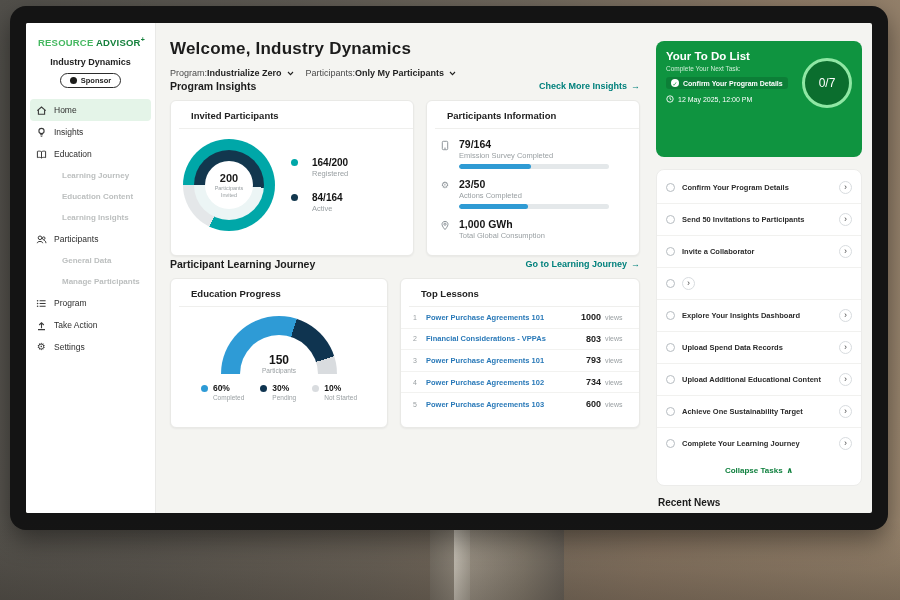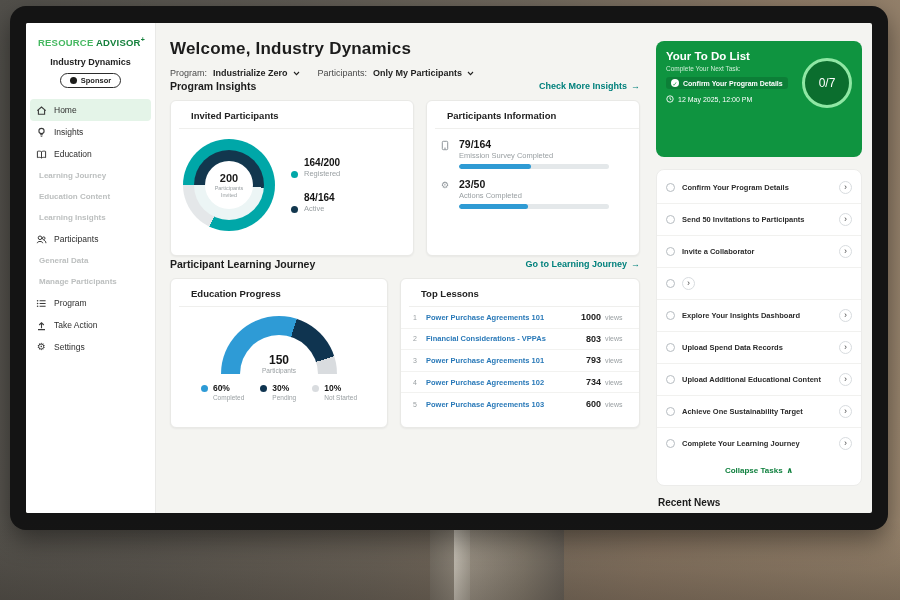--- a/index.html
+++ b/index.html
@@ -33,31 +33,31 @@
   .logo-part2 { color:#15803c; }
   .logo-plus { color:#15803c; font-size:7px; vertical-align:super; }
   .org { text-align:center; font-weight:bold; font-size:9px; color:#222; margin-top:9px; }
   .sponsor { display:flex; align-items:center; gap:4px; margin:6px auto 0; width:max-content;
     border:1px solid #2b2b2b; border-radius:10px; padding:2px 9px; background:#fff;
     font-size:7.5px; font-weight:bold; color:#222; cursor:pointer; font-family:inherit; }
   .sponsor-dot { width:7px; height:7px; border-radius:50%; background:#1d1d1b; }
   nav { margin-top:11px; }
   .nav-item { display:flex; align-items:center; gap:7px; height:22px; padding:0 10px; cursor:pointer; }
   .nav-item.top .nav-label { font-size:8.5px; font-weight:normal; color:#2e2e2e; }
-  .nav-item.sub { padding-left:13px; height:21px; }
+  .nav-item.sub { padding-left:36px; height:21px; }
   .nav-item.sub .nav-label { font-size:8px; color:#bcbfbf; font-weight:bold; }
   .nav-item.active { background:#e4f4e8; margin:0 4px; border-radius:4px; padding:0 6px; }
   .nav-icon { width:11px; display:flex; justify-content:center; align-items:center; color:#3a3a3a; flex:none; }
   .nav-icon svg { display:block; }
   .gear-glyph { font-size:10px; line-height:1; color:#3a3a3a; }
 
   
   .main { position:absolute; left:130px; top:0; width:492px; height:100%; padding-left:14px; }
   .welcome { font-size:17px; font-weight:bold; color:#1c1c1c; margin-top:16px; letter-spacing:.2px; }
-  .filters { display:flex; align-items:center; gap:6px; margin-top:9px; font-size:9px; color:#555; }
+  .filters { display:flex; align-items:center; margin-top:9px; font-size:9px; color:#555; }
   .f-label { font-size:9px; color:#4a4a4a; }
   .f-label.second { margin-left:12px; }
   .f-select { display:flex; align-items:center; gap:5px; background:transparent; border:none;
     font-weight:bold; font-size:9px; color:#1f1f1f; cursor:pointer; font-family:inherit; }
   .section-row { display:flex; align-items:center; justify-content:space-between; margin-top:2px; width:470px; }
   .section-title { font-size:10.5px; font-weight:bold; color:#1d1d1d; }
   .section-link { font-size:9px; font-weight:bold; color:#00807c; text-decoration:none;
     display:flex; gap:4px; align-items:center; cursor:pointer; }
   .cards-row { display:flex; gap:12px; margin-top:8px; width:470px; }
   .card { background:#fff; border-radius:6px; border:1px solid #e9e9e6; box-shadow:0 1px 2px rgba(0,0,0,.05); }
@@ -66,21 +66,21 @@
   .card.info { width:214px; height:156px; }
   .donut-wrap { display:flex; align-items:center; padding:10px 12px; }
   .donut { position:relative; width:92px; height:92px; flex:none; }
   .ring-outer { position:absolute; inset:0; border-radius:50%; background:#e4e7e9; }
   .ring-inner { position:absolute; inset:11px; border-radius:50%; background:#ecf5f5; }
   .donut-hole { position:absolute; inset:22px; background:#fff; border-radius:50%;
     display:flex; flex-direction:column; align-items:center; justify-content:center; text-align:center; }
   .donut-center-value { font-size:11px; font-weight:bold; color:#1b1b1b; }
   .donut-center-label { font-size:5.5px; color:#9aa0a3; width:36px; line-height:1.25; margin-top:1px; }
   .legend { margin-left:16px; display:flex; flex-direction:column; gap:14px; }
-  .legend-item { display:flex; gap:6px;align-items:flex-end; }
+  .legend-item { display:flex; gap:14px; }
   .legend-dot { width:7px; height:7px; border-radius:50%; margin-top:2px; flex:none; }
   .legend-value { font-size:10px; font-weight:bold; color:#141414; }
   .legend-label { font-size:7.5px; color:#9aa0a3; margin-top:1px; }
   .info-body { padding:9px 12px 0; }
   .info-row { display:flex; gap:8px; margin-bottom:9px; }
   .info-icon { width:12px; color:#8f969b; padding-top:2px; flex:none; display:flex; justify-content:center; }
   .info-value { font-size:10.5px; font-weight:bold; color:#161616; }
   .info-label { font-size:7.5px; color:#9aa0a3; margin-top:1px; }
   .bar { margin-top:4px; height:5px; border-radius:3px; background:#e4e8ea; width:150px; overflow:hidden; }
   .bar-fill { height:100%; border-radius:3px; background:#2f9bd4; width:0; }
@@ -311,20 +311,32 @@
                     <span style="font-size:9px;">⚙</span>
                   </span>
                 <span>
                   <div class="info-value">23/50</div>
                   <div class="info-label">Actions Completed</div>
                   <div class="bar">
                       <div class="bar-fill" style="width: 46%;"></div>
                     </div>
                 </span>
               </div>
+              <div class="info-row">
+                <span class="info-icon">
+                  <svg width="10" height="11" viewBox="0 0 10 11">
+                      <path d="M5 1.4 C6.8 1.4 8 2.7 8 4.3 C8 6.4 5 9.6 5 9.6 C5 9.6 2 6.4 2 4.3 C2 2.7 3.2 1.4 5 1.4 Z" fill="none" stroke="currentColor" stroke-width="1"></path>
+                      <circle cx="5" cy="4.2" r="1.1" fill="none" stroke="currentColor" stroke-width="1"></circle>
+                    </svg>
+                </span>
+                <span>
+                  <div class="info-value">1,000 GWh</div>
+                  <div class="info-label">Total Global Consumption</div>
+                </span>
+              </div>
             </div>
           </div>
         </div>
 
         <div class="section-row">
           <span class="section-title">Participant Learning Journey</span>
           <a class="section-link">
             <span>Go to Learning Journey</span>
             <span>→</span>
           </a>

